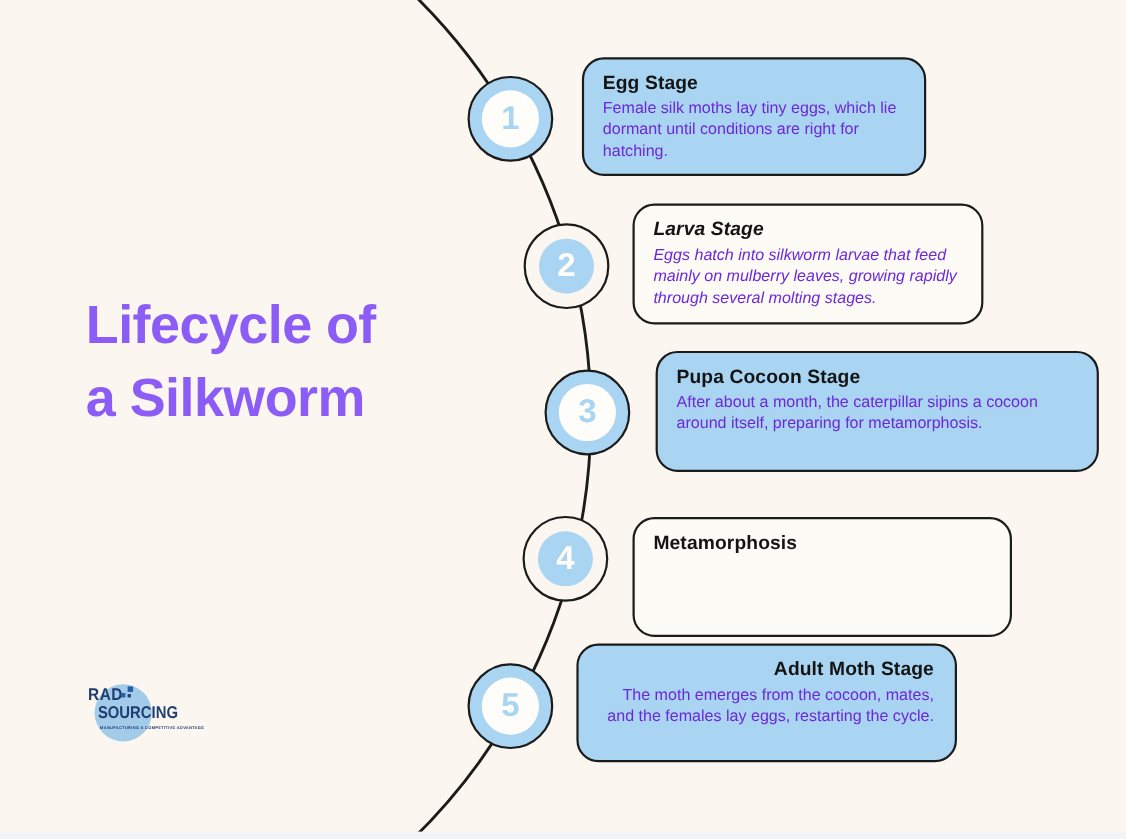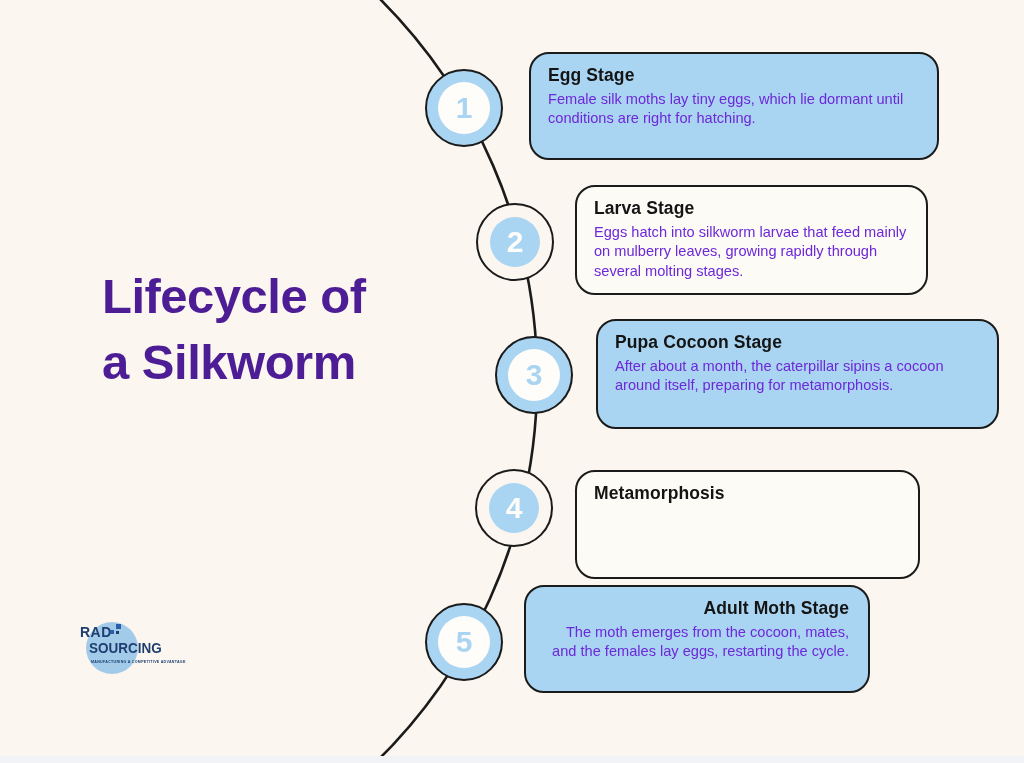--- a/index.html
+++ b/index.html
@@ -21,24 +21,23 @@
     width: 1024px;
     height: 763px;
   }
   
   .main-title {
     position: absolute;
     left: 78px;
     top: 230px;
     font-size: 49px;
     font-weight: 700;
-    color: #4c1d95;
+    color: #8b5cf6;
     letter-spacing: -0.5px;
     line-height: 1.36;
-    margin-left: 24px;
   }
   .main-title span { display: block; }
   
   .node {
     position: absolute;
     width: 78px;
     height: 78px;
     border: 2.5px solid #1b1b1b;
     border-radius: 50%;
     box-sizing: border-box;
@@ -73,22 +72,22 @@
     font-weight: 700;
     color: #141414;
     margin-bottom: 4px;
     letter-spacing: 0.1px;
   }
   .card-desc {
     font-size: 14.6px;
     color: #6d28d9;
     line-height: 1.33;
   }
-  #card-1 { left: 529px; top: 52px;  width: 410px; min-height: 108px; }
-  #card-2 { left: 575px; top: 185px; width: 353px; min-height: 110px; }
+  #card-1 { left: 529px; top: 52px;  width: 313px; min-height: 108px; }
+  #card-2 { left: 575px; top: 185px; width: 319px; min-height: 110px; font-style: italic; }
   #card-3 { left: 596px; top: 319px; width: 403px; min-height: 110px; }
   #card-4 { left: 575px; top: 470px; width: 345px; min-height: 109px; }
   #card-5 { left: 524px; top: 585px; width: 346px; min-height: 108px; text-align: right; }
   #node-1 { left: 425px; top: 69px;  }
   #node-2 { left: 476px; top: 203px; }
   #node-3 { left: 495px; top: 336px; }
   #node-4 { left: 475px; top: 469px; }
   #node-5 { left: 425px; top: 603px; }
   
   .logo {

